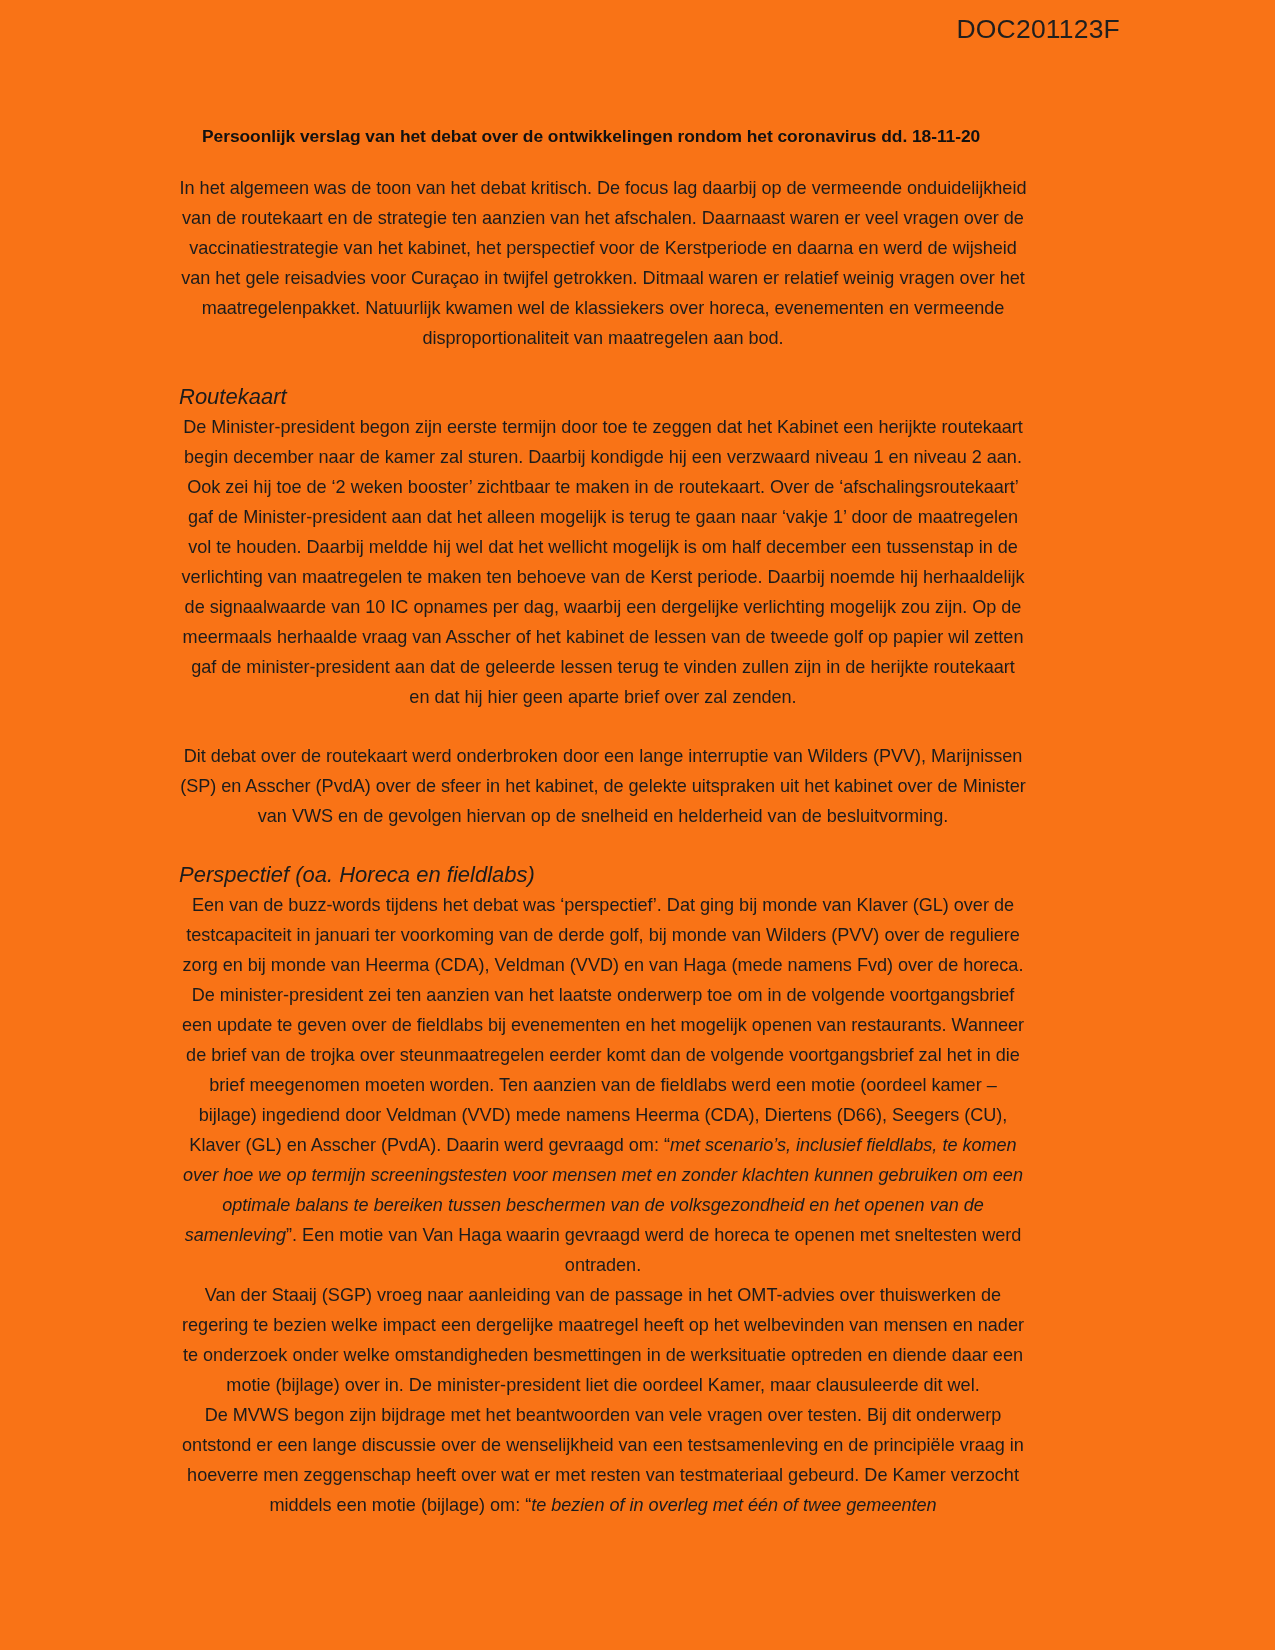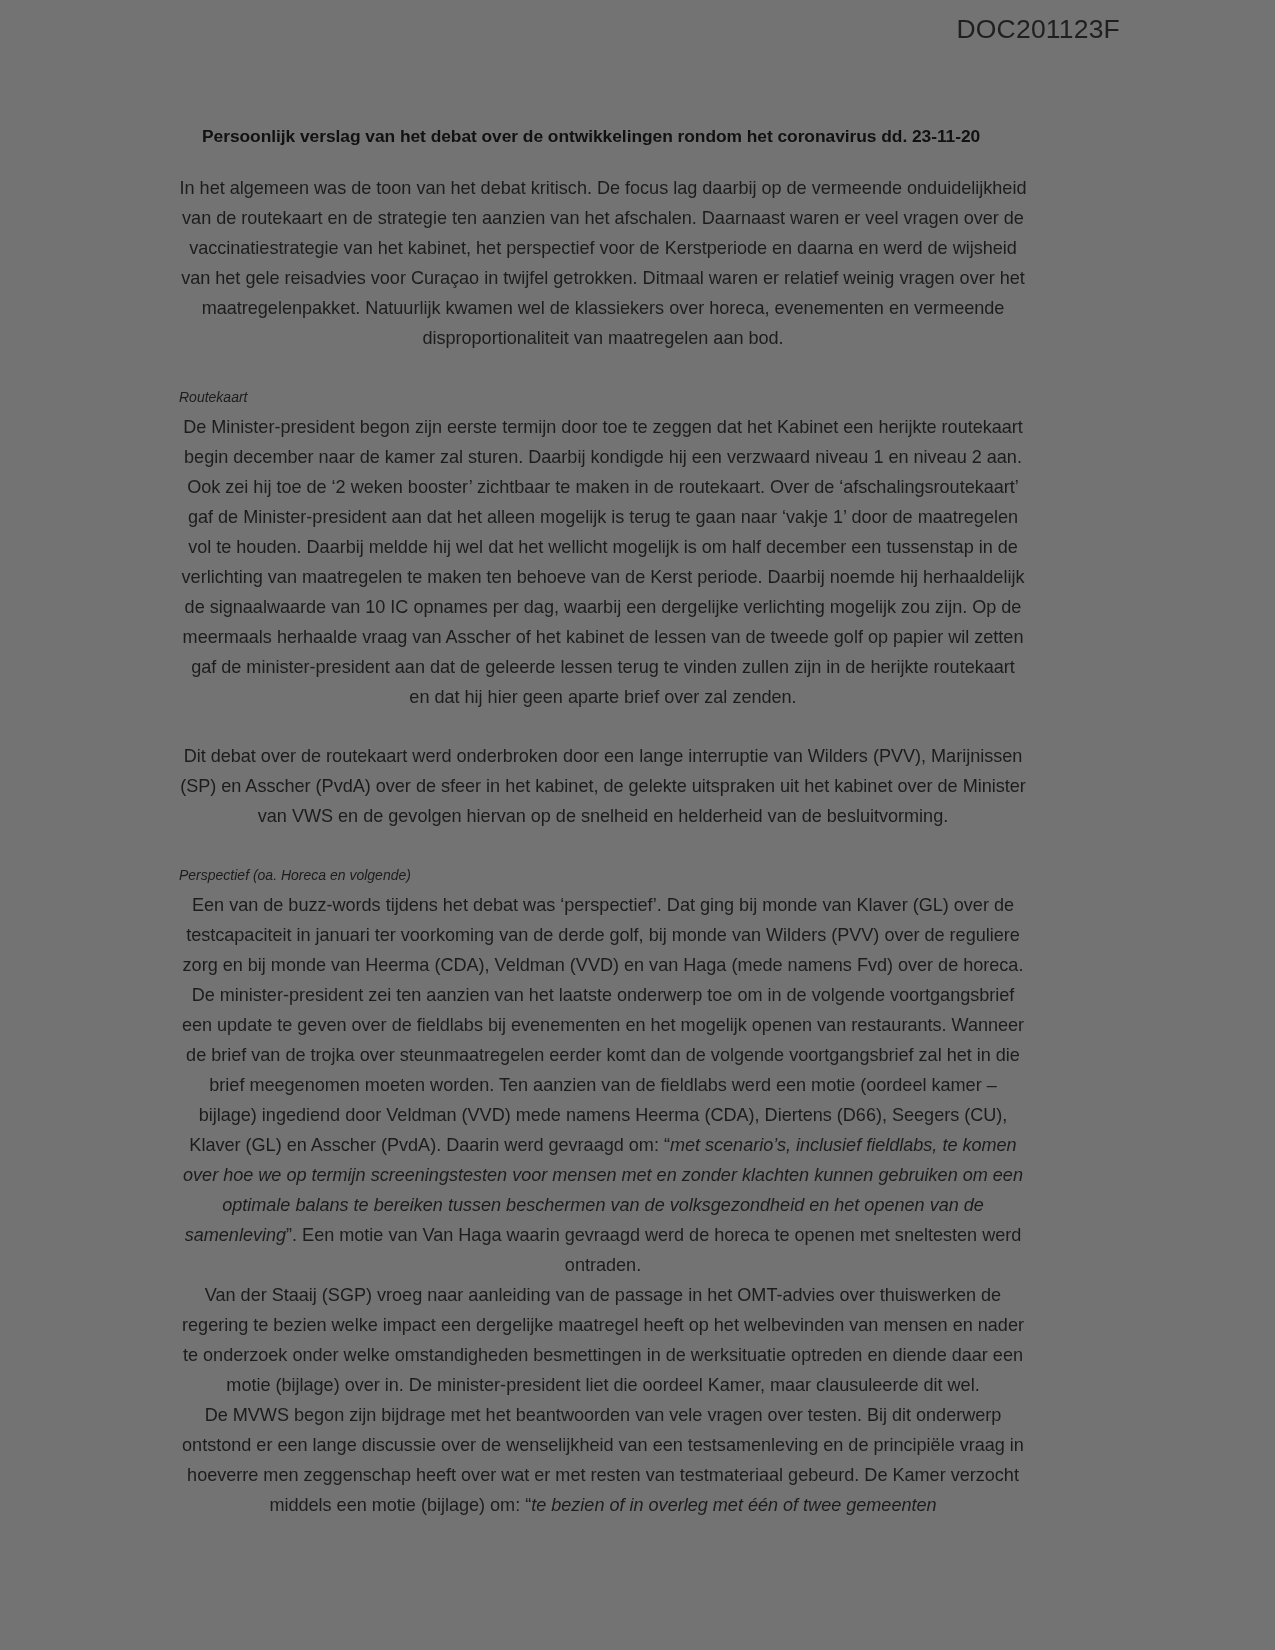--- a/index.html
+++ b/index.html
@@ -10,21 +10,21 @@
   }
   body {
     font-family: "Liberation Sans", sans-serif;
     color: #1a1a1a;
   }
   .page {
     position: relative;
     width: 1275px;
     height: 1650px;
     margin: 0 auto;
-    background: #737373;
+    background: #f97316;
     box-sizing: border-box;
     overflow: hidden;
   }
   
   .doc-ref {
     position: absolute;
     top: 14px;
     right: 155px;
     font-size: 26.5px;
     letter-spacing: 0.2px;
@@ -54,50 +54,50 @@
     text-align: center;
     letter-spacing: -0.02px;
   }
   p.para + p.para {
     margin-top: 0;
   }
   .gap-before {
     margin-top: 29px !important;
   }
   .section-head {
-    font-size: 14px;
+    font-size: 22px;
     line-height: 30.0px;
     font-style: italic;
     margin: 29px 0 0 0;
     color: #1c1c1c;
   }
   em.q {
     font-style: italic;
   }
 </style>
 </head>
 <body>
 
 <div class="page">
 
   <div class="doc-ref">DOC201123F</div>
 
   <div class="content">
 
-    <div class="doc-title">Persoonlijk verslag van het debat over de ontwikkelingen rondom het coronavirus dd. 23-11-20</div>
+    <div class="doc-title">Persoonlijk verslag van het debat over de ontwikkelingen rondom het coronavirus dd. 18-11-20</div>
 
     <p class="para">In het algemeen was de toon van het debat kritisch. De focus lag daarbij op de vermeende onduidelijkheid van de routekaart en de strategie ten aanzien van het afschalen. Daarnaast waren er veel vragen over de vaccinatiestrategie van het kabinet, het perspectief voor de Kerstperiode en daarna en werd de wijsheid van het gele reisadvies voor Curaçao in twijfel getrokken. Ditmaal waren er relatief weinig vragen over het maatregelenpakket. Natuurlijk kwamen wel de klassiekers over horeca, evenementen en vermeende disproportionaliteit van maatregelen aan bod.</p>
 
     <div class="section-head">Routekaart</div>
 
     <p class="para">De Minister-president begon zijn eerste termijn door toe te zeggen dat het Kabinet een herijkte routekaart begin december naar de kamer zal sturen. Daarbij kondigde hij een verzwaard niveau 1 en niveau 2 aan. Ook zei hij toe de ‘2 weken booster’ zichtbaar te maken in de routekaart. Over de ‘afschalingsroutekaart’ gaf de Minister-president aan dat het alleen mogelijk is terug te gaan naar ‘vakje 1’ door de maatregelen vol te houden. Daarbij meldde hij wel dat het wellicht mogelijk is om half december een tussenstap in de verlichting van maatregelen te maken ten behoeve van de Kerst periode. Daarbij noemde hij herhaaldelijk de signaalwaarde van 10 IC opnames per dag, waarbij een dergelijke verlichting mogelijk zou zijn. Op de meermaals herhaalde vraag van Asscher of het kabinet de lessen van de tweede golf op papier wil zetten gaf de minister-president aan dat de geleerde lessen terug te vinden zullen zijn in de herijkte routekaart en dat hij hier geen aparte brief over zal zenden.</p>
 
     <p class="para gap-before">Dit debat over de routekaart werd onderbroken door een lange interruptie van Wilders (PVV), Marijnissen (SP) en Asscher (PvdA) over de sfeer in het kabinet, de gelekte uitspraken uit het kabinet over de Minister van VWS en de gevolgen hiervan op de snelheid en helderheid van de besluitvorming.</p>
 
-    <div class="section-head">Perspectief (oa. Horeca en volgende)</div>
+    <div class="section-head">Perspectief (oa. Horeca en fieldlabs)</div>
 
     <p class="para"><span>Een van de buzz-words tijdens het debat was ‘perspectief’. Dat ging bij monde van Klaver (GL) over de testcapaciteit in januari ter voorkoming van de derde golf, bij monde van Wilders (PVV) over de reguliere zorg en bij monde van Heerma (CDA), Veldman (VVD) en van Haga (mede namens Fvd) over de horeca. De minister-president zei ten aanzien van het laatste onderwerp toe om in de volgende voortgangsbrief een update te geven over de fieldlabs bij evenementen en het mogelijk openen van restaurants. Wanneer de brief van de trojka over steunmaatregelen eerder komt dan de volgende voortgangsbrief zal het in die brief meegenomen moeten worden. Ten aanzien van de fieldlabs werd een motie (oordeel kamer – bijlage) ingediend door Veldman (VVD) mede namens Heerma (CDA), Diertens (D66), Seegers (CU), Klaver (GL) en Asscher (PvdA). Daarin werd gevraagd om:  “</span><em class="q">met scenario’s, inclusief fieldlabs, te komen over hoe we op termijn screeningstesten voor mensen met en zonder klachten kunnen gebruiken om een optimale balans te bereiken tussen beschermen van de volksgezondheid en het openen van de samenleving</em><span>”. Een motie van Van Haga waarin gevraagd werd de horeca te openen met sneltesten werd ontraden.</span></p>
 
     <p class="para">Van der Staaij (SGP) vroeg naar aanleiding van de passage in het OMT-advies over thuiswerken de regering te bezien welke impact een dergelijke maatregel heeft op het welbevinden van mensen en nader te onderzoek onder welke omstandigheden besmettingen in de werksituatie optreden en diende daar een motie (bijlage) over in. De minister-president liet die oordeel Kamer, maar clausuleerde dit wel.</p>
 
 
     <p class="para"><span>De MVWS begon zijn bijdrage met het beantwoorden van vele vragen over testen. Bij dit onderwerp ontstond er een lange discussie over de wenselijkheid van een testsamenleving en de principiële vraag in hoeverre men zeggenschap heeft over wat er met resten van testmateriaal gebeurd. De Kamer verzocht middels een motie (bijlage) om: “</span><em class="q">te bezien of in overleg met één of twee gemeenten</em></p>
 
   </div>
 </div>

